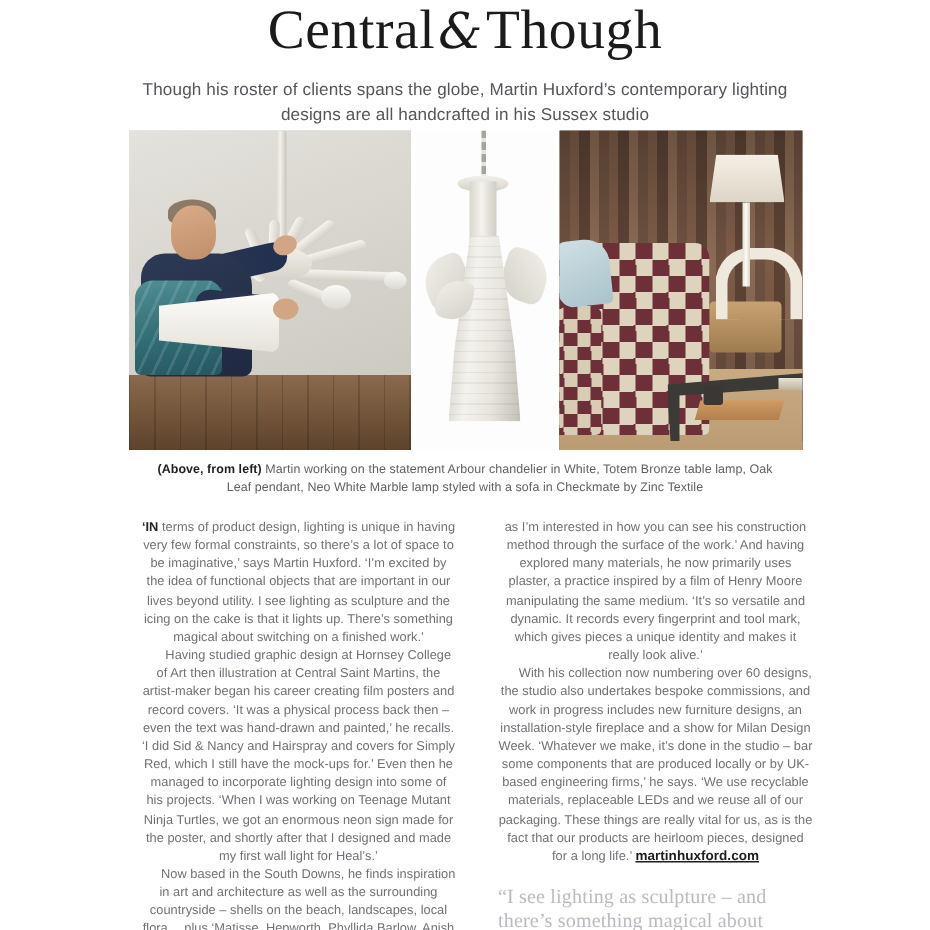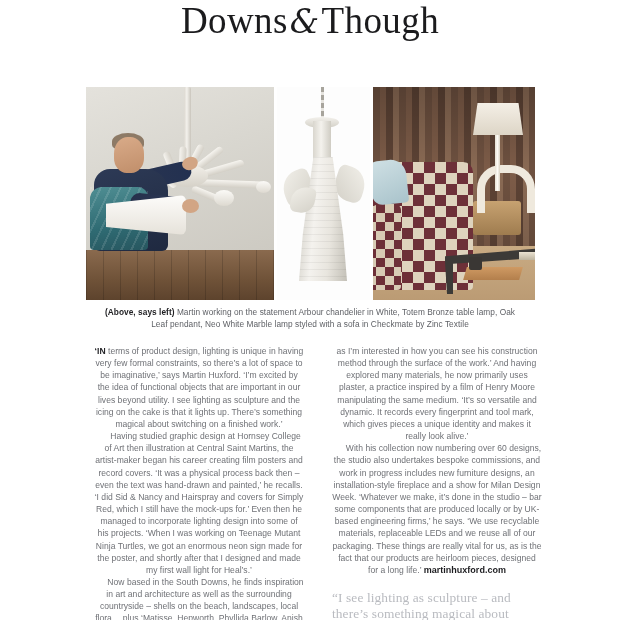--- a/index.html
+++ b/index.html
@@ -277,38 +277,39 @@
   .col p {
     margin: 0;
     font-size: 8.55px;
     line-height: 12.15px;
     color: #6f7176;
     letter-spacing: 0.02px;
     text-align: center;
   }
   .col p + p { text-indent: 13px; }
   .col p .lead { font-weight: 700; color: #232326; }
-  .col p .site { font-weight: 700; color: #1d1d20; font-size: 9px; }
+  .col p .site { font-weight: 700; color: #1d1d20; font-size: 9px; text-decoration: underline; }
 
   .pullquote {
     margin-top: 14px;
     font-family: "Liberation Serif", serif;
     font-size: 13.4px;
     line-height: 16.4px;
     color: #b9bbc0;
     letter-spacing: 0.1px;
   }
 </style>
 </head>
 <body>
 
 <div class="masthead">
   <h1 class="title">
-    <span>Downs</span><span class="amp">&amp;</span><span>Though</span>
+    <span>Central</span><span class="amp">&amp;</span><span>Though</span>
   </h1>
+  <div class="standfirst">Though his roster of clients spans the globe, Martin Huxford’s contemporary lighting designs are all handcrafted in his Sussex studio</div>
 </div>
 
 <div class="photo-strip">
 
   <div class="panel panel-studio">
     <div class="wall"></div>
     <div class="floor"></div>
     <div class="chand-stem"></div>
     <div class="arm a3"></div>
     <div class="arm a4"></div>
@@ -354,21 +355,21 @@
     <div class="sofa-arm"></div>
     <div class="throw"></div>
     <div class="coffee-table"></div>
     <div class="table-mat"></div>
     <div class="table-cup"></div>
     <div class="table-book"></div>
   </div>
 </div>
 
 <div class="caption">
-  <b>(Above, says left)</b><span> Martin working on the statement Arbour chandelier in White, Totem Bronze table lamp, Oak Leaf pendant, Neo White Marble lamp styled with a sofa in Checkmate by Zinc Textile</span>
+  <b>(Above, from left)</b><span> Martin working on the statement Arbour chandelier in White, Totem Bronze table lamp, Oak Leaf pendant, Neo White Marble lamp styled with a sofa in Checkmate by Zinc Textile</span>
 </div>
 
 <div class="columns">
 
   <div class="col">
     <p><span class="lead">‘IN</span><span> terms of product design, lighting is unique in having very few formal constraints, so there’s a lot of space to be imaginative,’ says Martin Huxford. ‘I’m excited by the idea of functional objects that are important in our lives beyond utility. I see lighting as sculpture and the icing on the cake is that it lights up. There’s something magical about switching on a finished work.’</span></p>
     <p>Having studied graphic design at Hornsey College of Art then illustration at Central Saint Martins, the artist-maker began his career creating film posters and record covers. ‘It was a physical process back then – even the text was hand-drawn and painted,’ he recalls. ‘I did Sid &amp; Nancy and Hairspray and covers for Simply Red, which I still have the mock-ups for.’ Even then he managed to incorporate lighting design into some of his projects. ‘When I was working on Teenage Mutant Ninja Turtles, we got an enormous neon sign made for the poster, and shortly after that I designed and made my first wall light for Heal’s.’</p>
     <p>Now based in the South Downs, he finds inspiration in art and architecture as well as the surrounding countryside – shells on the beach, landscapes, local flora… plus ‘Matisse, Hepworth, Phyllida Barlow, Anish Kapoor and Richard Serra. I’m looking at sculptor Lynn Chadwick a lot at the moment</p>
   </div>
 

